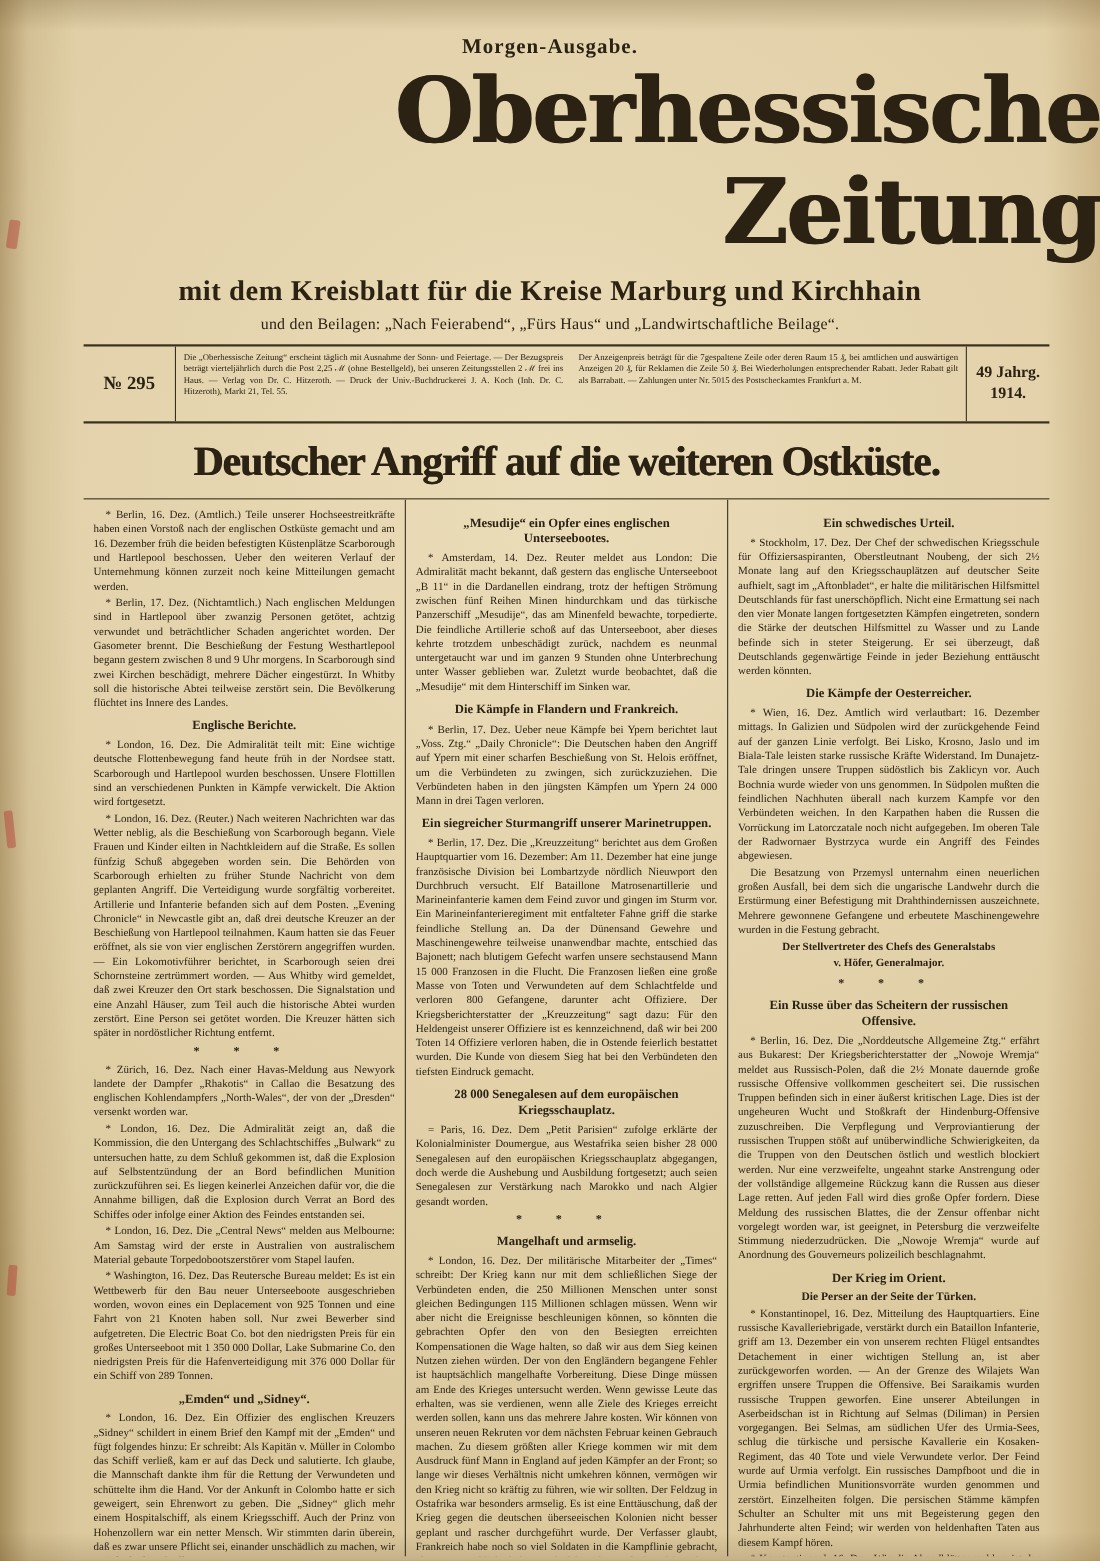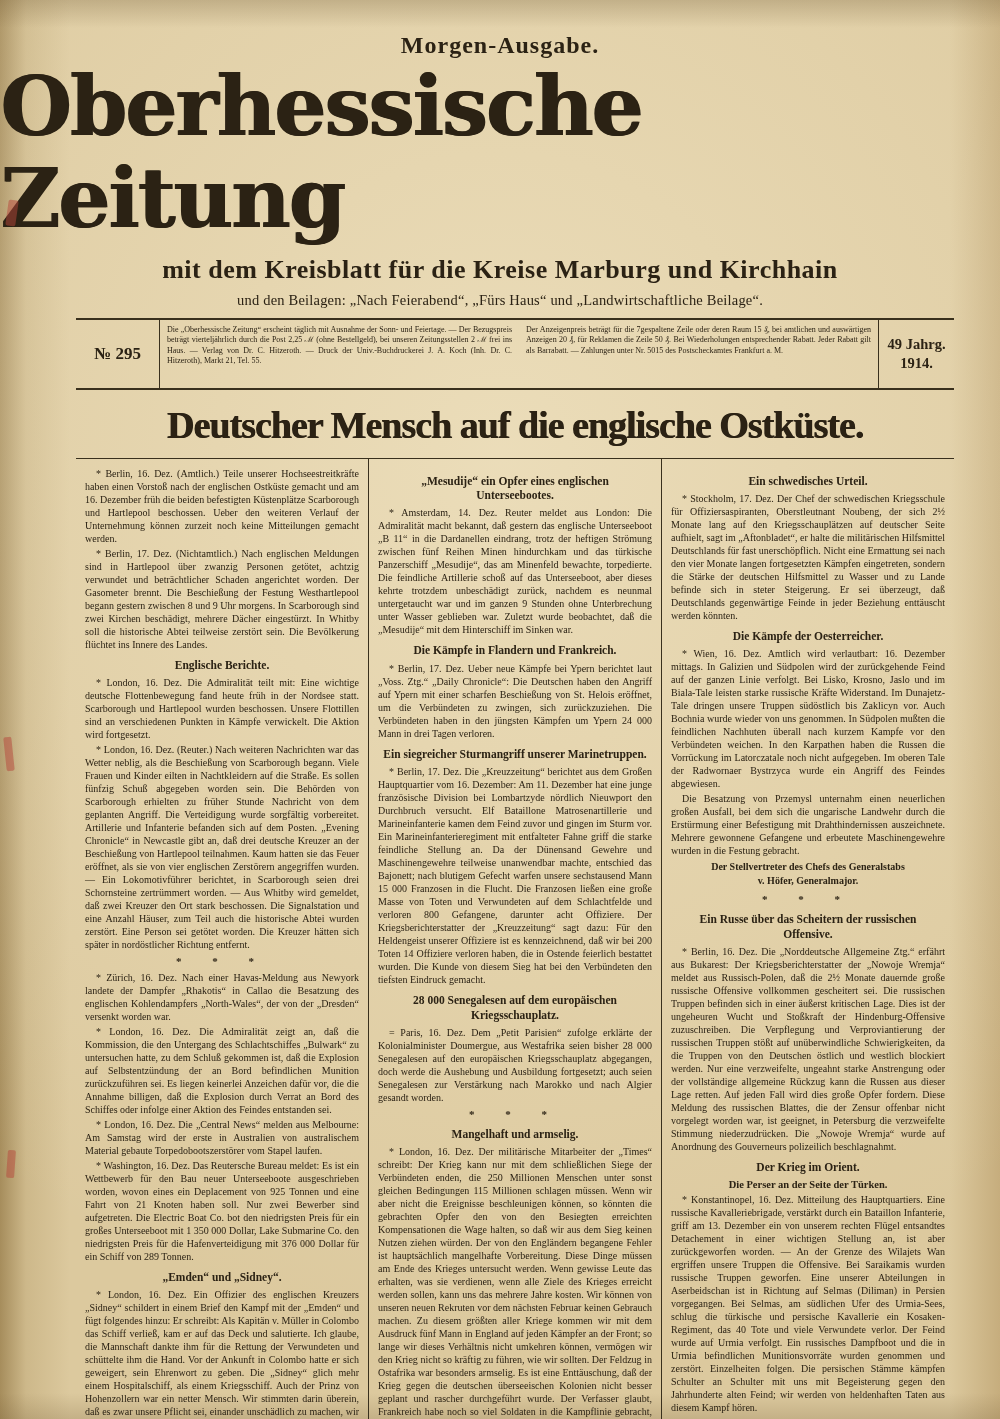--- a/index.html
+++ b/index.html
@@ -18,24 +18,24 @@
       linear-gradient(180deg, rgba(110,88,50,.28) 0, rgba(110,88,50,0) 28px),
       linear-gradient(0deg, rgba(110,88,50,.22) 0, rgba(110,88,50,0) 26px),
       radial-gradient(ellipse 120% 90% at 50% 32%, rgba(250,240,212,.5), rgba(250,240,212,0) 70%),
       linear-gradient(90deg,#a68d5c 0%,#cdb88a 2.6%,var(--paper) 7%,var(--paper) 95%,#c6ad7d 100%);
   }
   .pen-mark{position:absolute;background:var(--mark);opacity:.5;border-radius:2px;}
   .m1{left:7px;top:200px;width:10px;height:26px;transform:rotate(8deg);}
   .m2{left:5px;top:737px;width:8px;height:34px;transform:rotate(-6deg);}
   .m3{left:7px;top:1150px;width:8px;height:28px;transform:rotate(4deg);}
 
-  .edition{padding-top:32px;font-size:24px;font-weight:bold;text-align:center;letter-spacing:1px;}
+  .edition{padding-top:32px;font-size:19px;font-weight:bold;text-align:center;letter-spacing:1px;}
   .title{
     font-family:"DejaVu Serif", serif;font-weight:bold;
-    font-size:82px;line-height:1.12;text-align:left;letter-spacing:-2px;
+    font-size:82px;line-height:1.12;text-align:right;letter-spacing:-2px;
     text-shadow:1.2px 0 0 currentColor;margin-top:2px;
   }
   .subtitle{font-size:26px;font-weight:bold;text-align:center;margin-top:10px;letter-spacing:.5px;}
   .supplements{font-size:14.5px;text-align:center;margin-top:7px;letter-spacing:.2px;}
 
   .inner{padding:0 46px 0 76px;}
 
   .infobar{
     margin-top:9px;border-top:2px solid var(--rule);border-bottom:2px solid var(--rule);
     display:flex;align-items:stretch;min-height:72px;
@@ -86,21 +86,21 @@
     <div class="infobar">
       <div class="no-box">№ 295</div>
       <div class="small-box">Die „Oberhessische Zeitung“ erscheint täglich mit Ausnahme der Sonn- und Feiertage. — Der Bezugspreis beträgt vierteljährlich durch die Post 2,25 ℳ (ohne Bestellgeld), bei unseren Zeitungsstellen 2 ℳ frei ins Haus. — Verlag von Dr. C. Hitzeroth. — Druck der Univ.-Buchdruckerei J. A. Koch (Inh. Dr. C. Hitzeroth), Markt 21, Tel. 55.</div>
       <div class="small-box">Der Anzeigenpreis beträgt für die 7gespaltene Zeile oder deren Raum 15 ₰, bei amtlichen und auswärtigen Anzeigen 20 ₰, für Reklamen die Zeile 50 ₰. Bei Wiederholungen entsprechender Rabatt. Jeder Rabatt gilt als Barrabatt. — Zahlungen unter Nr. 5015 des Postscheckamtes Frankfurt a. M.</div>
       <div class="year-box">
         <div>49 Jahrg.</div>
         <div>1914.</div>
       </div>
     </div>
 
-    <h2 class="headline">Deutscher Mensch auf die englische Ostküste.</h2>
+    <h2 class="headline">Deutscher Angriff auf die weiteren Ostküste.</h2>
 
     <main class="columns">
 
       <section class="col">
         <p class="para">* Berlin, 16. Dez. (Amtlich.) Teile unserer Hochseestreitkräfte haben einen Vorstoß nach der englischen Ostküste gemacht und am 16. Dezember früh die beiden befestigten Küstenplätze Scarborough und Hartlepool beschossen. Ueber den weiteren Verlauf der Unternehmung können zurzeit noch keine Mitteilungen gemacht werden.</p>
         <p class="para">* Berlin, 17. Dez. (Nichtamtlich.) Nach englischen Meldungen sind in Hartlepool über zwanzig Personen getötet, achtzig verwundet und beträchtlicher Schaden angerichtet worden. Der Gasometer brennt. Die Beschießung der Festung Westhartlepool begann gestern zwischen 8 und 9 Uhr morgens. In Scarborough sind zwei Kirchen beschädigt, mehrere Dächer eingestürzt. In Whitby soll die historische Abtei teilweise zerstört sein. Die Bevölkerung flüchtet ins Innere des Landes.</p>
         <h3 class="subhead">Englische Berichte.</h3>
         <p class="para">* London, 16. Dez. Die Admiralität teilt mit: Eine wichtige deutsche Flottenbewegung fand heute früh in der Nordsee statt. Scarborough und Hartlepool wurden beschossen. Unsere Flottillen sind an verschiedenen Punkten in Kämpfe verwickelt. Die Aktion wird fortgesetzt.</p>
         <p class="para">* London, 16. Dez. (Reuter.) Nach weiteren Nachrichten war das Wetter neblig, als die Beschießung von Scarborough begann. Viele Frauen und Kinder eilten in Nachtkleidern auf die Straße. Es sollen fünfzig Schuß abgegeben worden sein. Die Behörden von Scarborough erhielten zu früher Stunde Nachricht von dem geplanten Angriff. Die Verteidigung wurde sorgfältig vorbereitet. Artillerie und Infanterie befanden sich auf dem Posten. „Evening Chronicle“ in Newcastle gibt an, daß drei deutsche Kreuzer an der Beschießung von Hartlepool teilnahmen. Kaum hatten sie das Feuer eröffnet, als sie von vier englischen Zerstörern angegriffen wurden. — Ein Lokomotivführer berichtet, in Scarborough seien drei Schornsteine zertrümmert worden. — Aus Whitby wird gemeldet, daß zwei Kreuzer den Ort stark beschossen. Die Signalstation und eine Anzahl Häuser, zum Teil auch die historische Abtei wurden zerstört. Eine Person sei getötet worden. Die Kreuzer hätten sich später in nordöstlicher Richtung entfernt.</p>
         <div class="stars">* * *</div>

